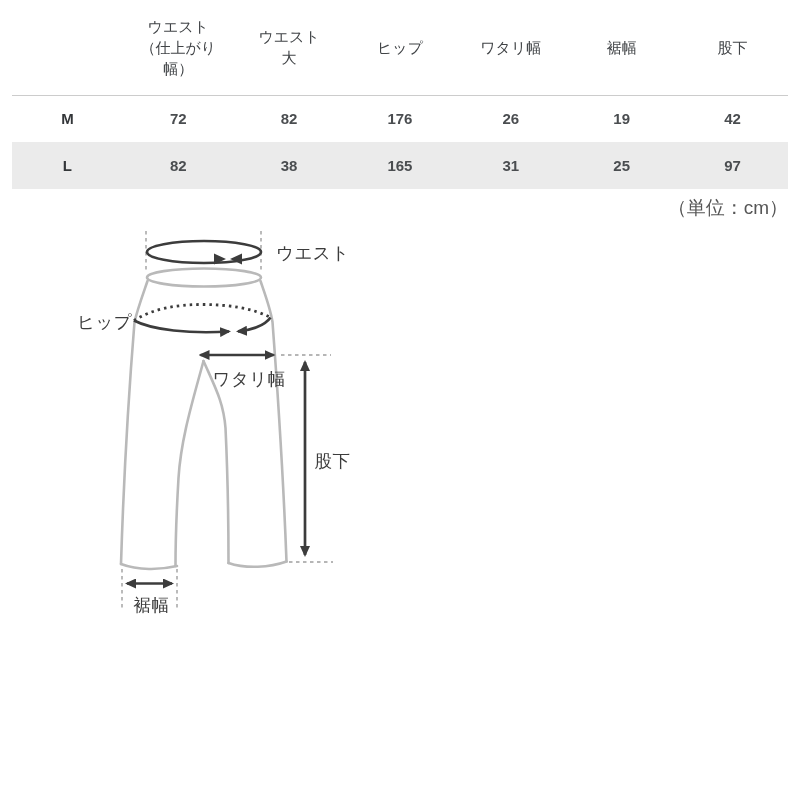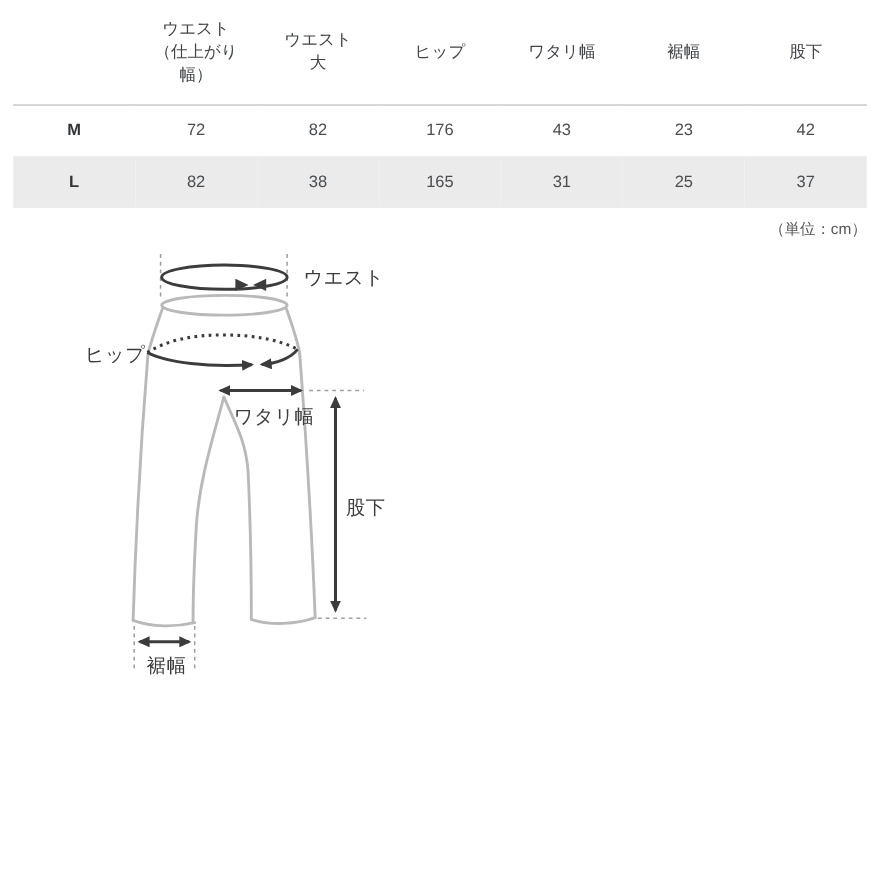--- a/index.html
+++ b/index.html
@@ -27,28 +27,28 @@
     height:95px;
     font-size:15px;font-weight:400;color:var(--text-primary);
     text-align:center;vertical-align:middle;
     white-space:pre-line;line-height:21px;
     border-bottom:1px solid var(--header-border);
     padding:0 5px;
   }
   table.size-table tbody th,
   table.size-table tbody td{
     height:47px;text-align:center;vertical-align:middle;
-    font-size:15px;font-weight:400;color:var(--value-text);
+    font-size:15px;font-weight:700;color:var(--value-text);
   }
   table.size-table tbody th{font-weight:700;color:#333639;}
   table.size-table tbody tr.alt{background:var(--alt-row-bg);}
   
   .unit-note{
     position:absolute;top:199px;right:12px;
-    font-size:14px;line-height:18px;color:#565656;
+    font-size:19px;line-height:18px;color:#565656;
   }
   
   svg.diagram{position:absolute;left:0;top:0;}
   .dk{stroke:var(--arrow-dark);fill:none;stroke-width:2.7;}
   .dkf{fill:var(--arrow-dark);stroke:none;}
   .gy{stroke:var(--pants-outline);fill:none;stroke-width:2.6;stroke-linecap:round;}
   .dash{stroke:var(--guide-dashed);fill:none;stroke-width:1.4;stroke-dasharray:3.5 3.5;}
   .dot{stroke:var(--arrow-dark);fill:none;stroke-width:2.8;stroke-dasharray:2.5 4;}
   .lbl{
     fill:var(--arrow-dark);font-size:17.5px;letter-spacing:0.5px;
@@ -72,32 +72,32 @@
       <th>裾幅</th>
       <th>股下</th>
     </tr>
   </thead>
   <tbody>
     <tr>
       <th>M</th>
       <td>72</td>
       <td>82</td>
       <td>176</td>
-      <td>43</td>
-      <td>23</td>
+      <td>26</td>
+      <td>19</td>
       <td>42</td>
     </tr>
     <tr class="alt">
       <th>L</th>
       <td>82</td>
       <td>38</td>
       <td>165</td>
       <td>31</td>
       <td>25</td>
-      <td>37</td>
+      <td>97</td>
     </tr>
   </tbody>
 </table>
 
 <div class="unit-note">（単位：cm）</div>
 
 <svg class="diagram" width="800" height="800" viewBox="0 0 800 800" aria-hidden="true">
   <defs>
     <marker id="arw" viewBox="0 0 11 10" refX="9" refY="5" markerWidth="11" markerHeight="10" markerUnits="userSpaceOnUse" orient="auto-start-reverse">
       <path d="M0,0 L11,5 L0,10 Z" class="dkf"></path>

